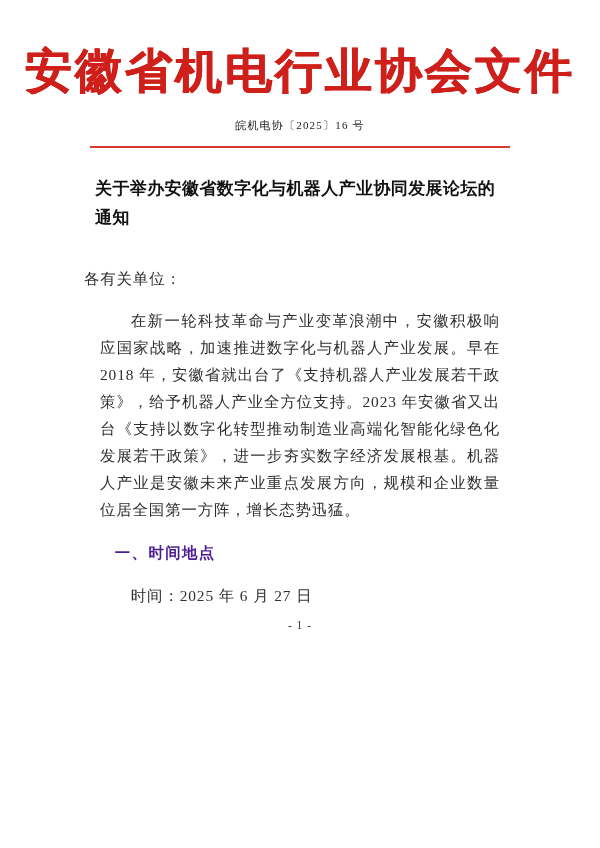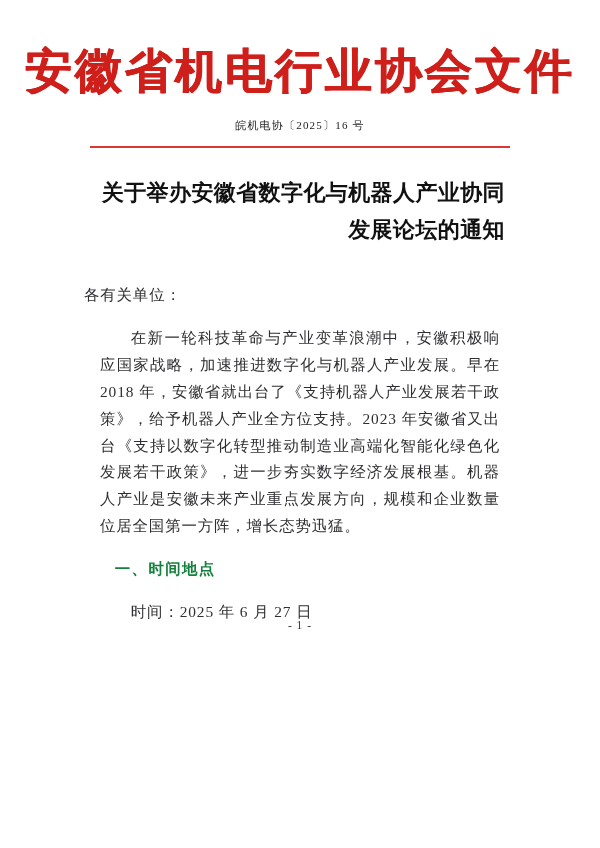--- a/index.html
+++ b/index.html
@@ -49,24 +49,24 @@
     margin: 13px auto 0 auto;
     width: 420px;
     height: 2px;
     background: #d9392e;
   }
 
   
   .doc-title {
     margin: 27px auto 0 auto;
     width: 410px;
-    text-align: right;
+    text-align: left;
     font-family: "Liberation Sans", "DejaVu Sans", sans-serif;
     font-weight: 700;
-    font-size: 22px;
+    font-size: 17px;
     line-height: 1.65;
     letter-spacing: 0.4px;
     color: #111111;
   }
 
   
   .body-block {
     margin: 34px auto 0 auto;
     width: 432px;
     color: #2f2f33;
@@ -80,21 +80,21 @@
     margin: 0 0 4px 0;
   }
   .para {
     margin: 16px;
     text-indent: 2em;
   }
   .section-heading {
     margin: 0;
     text-indent: 2em;
     font-weight: 700;
-    color: #15803d;
+    color: #4c1d95;
     letter-spacing: 1.4px;
   }
   .detail-line {
     margin: 16px;
     text-indent: 2em;
   }
 
   
   .page-footer {
     position: absolute;

